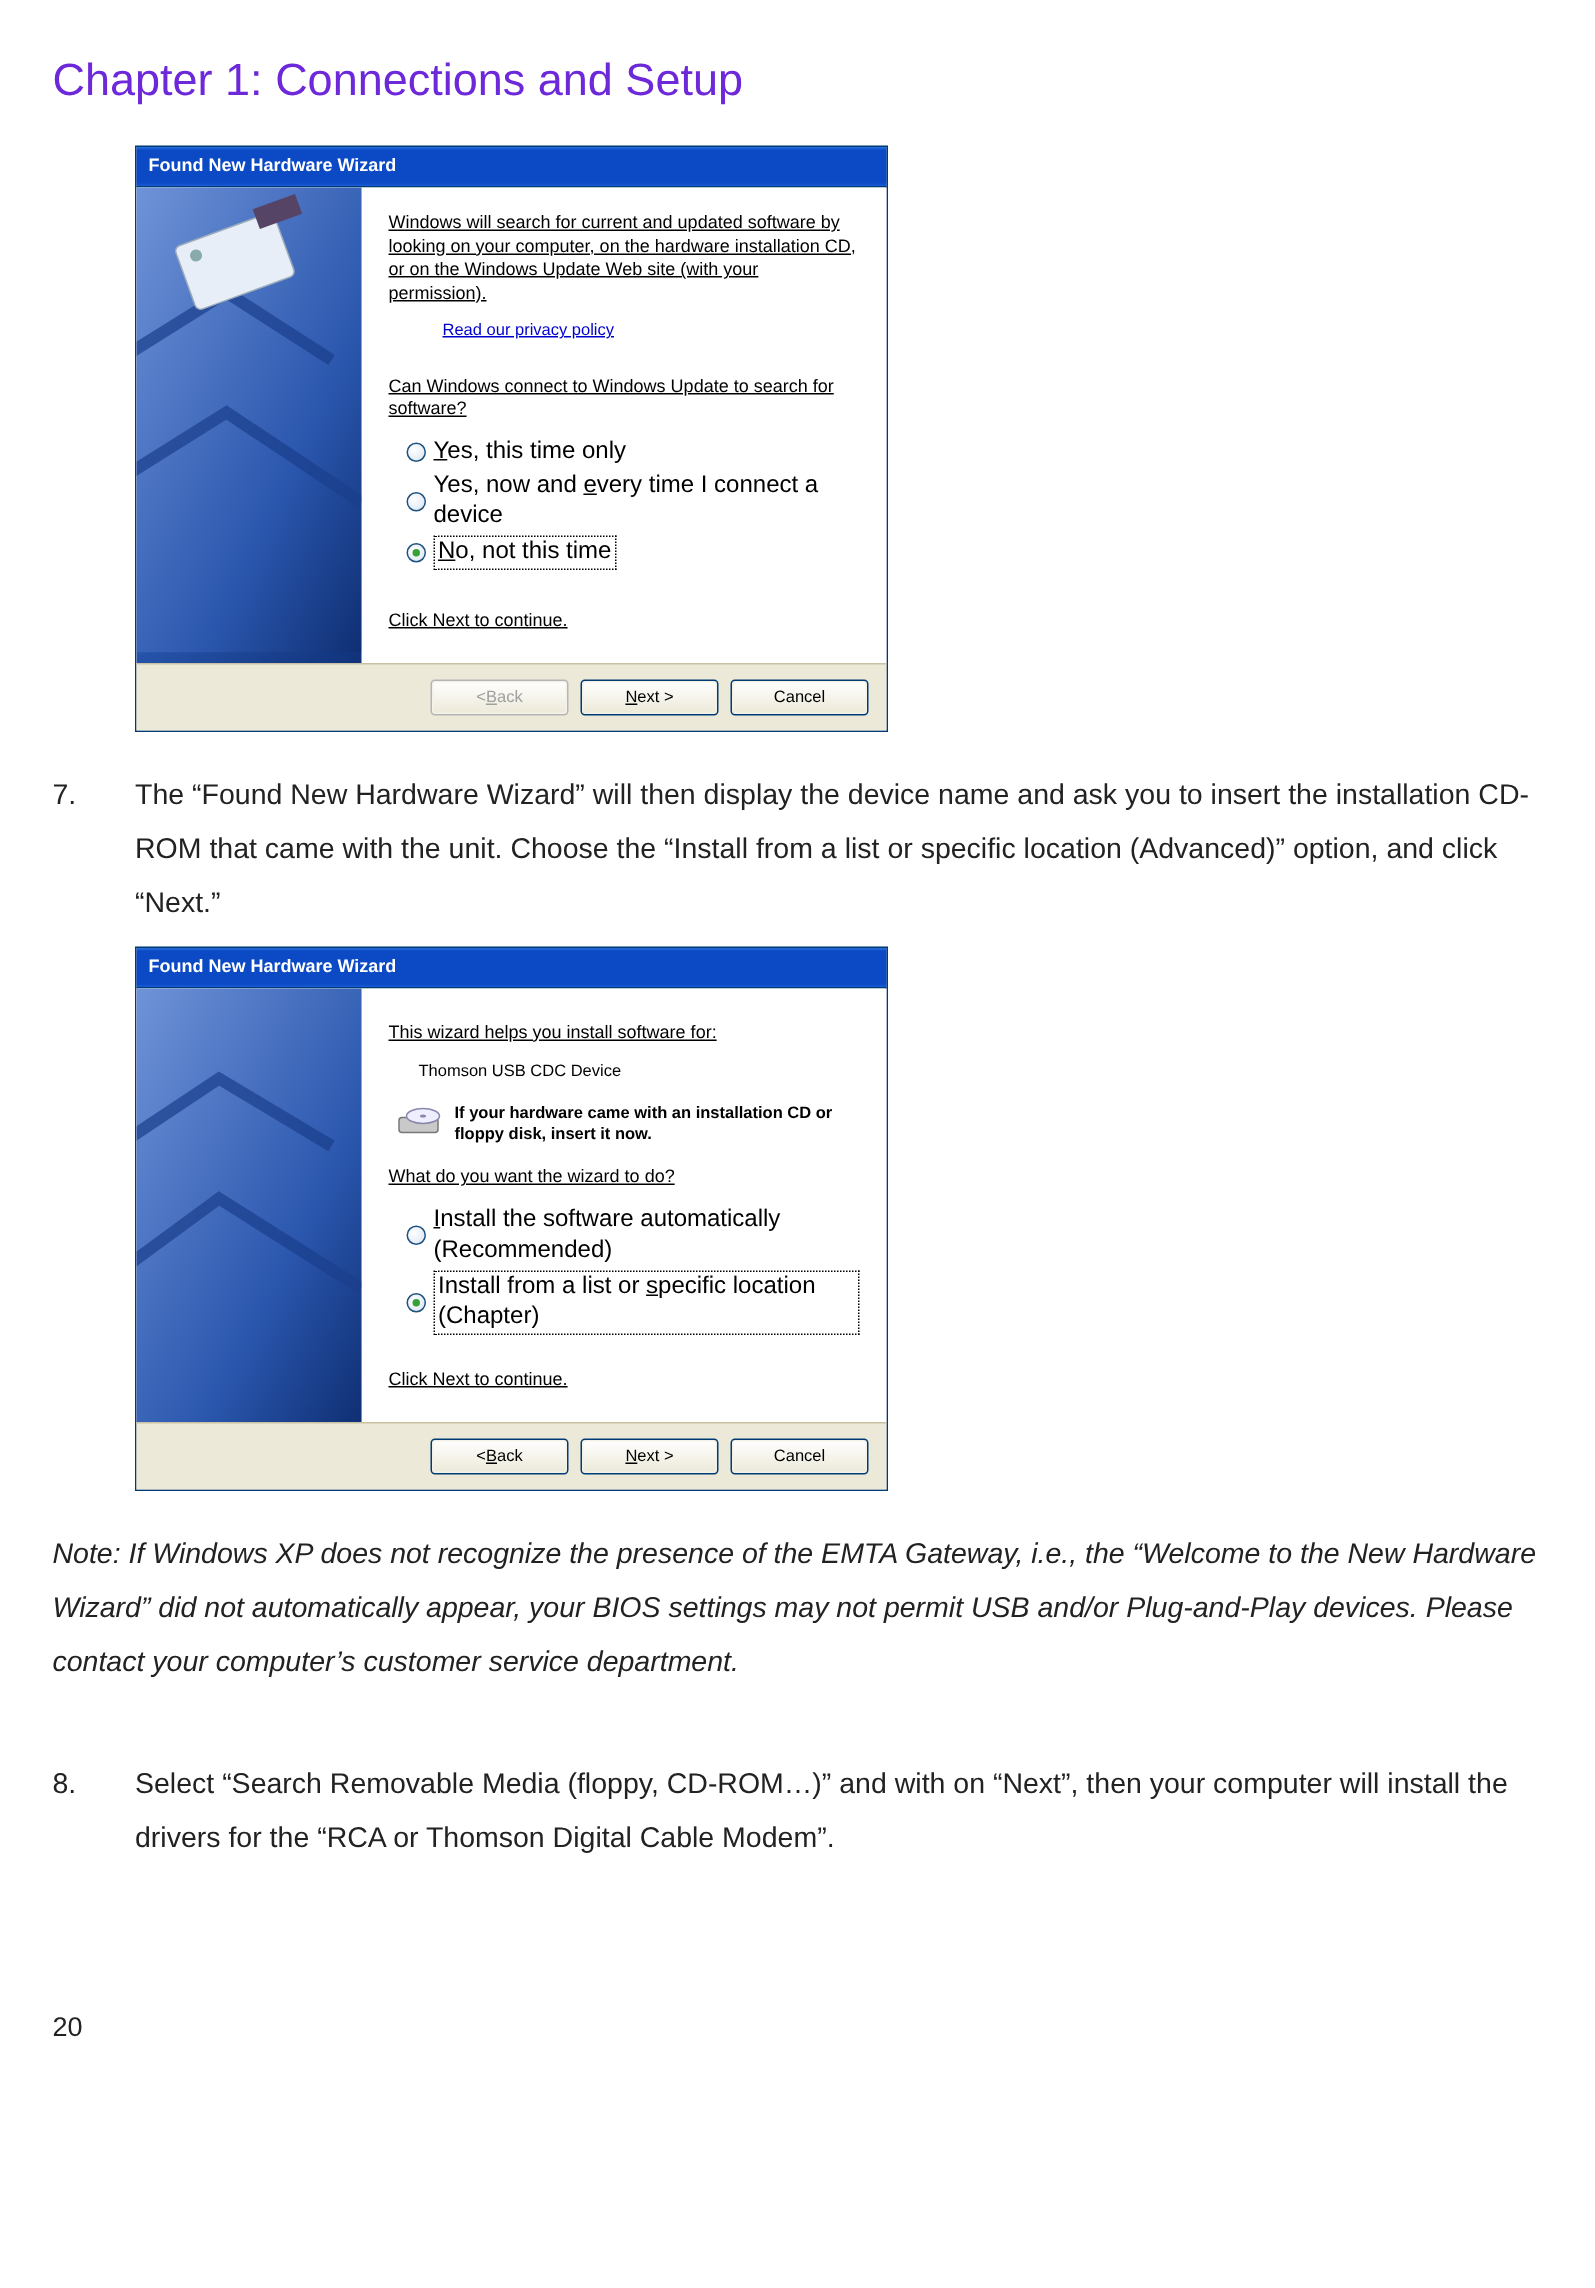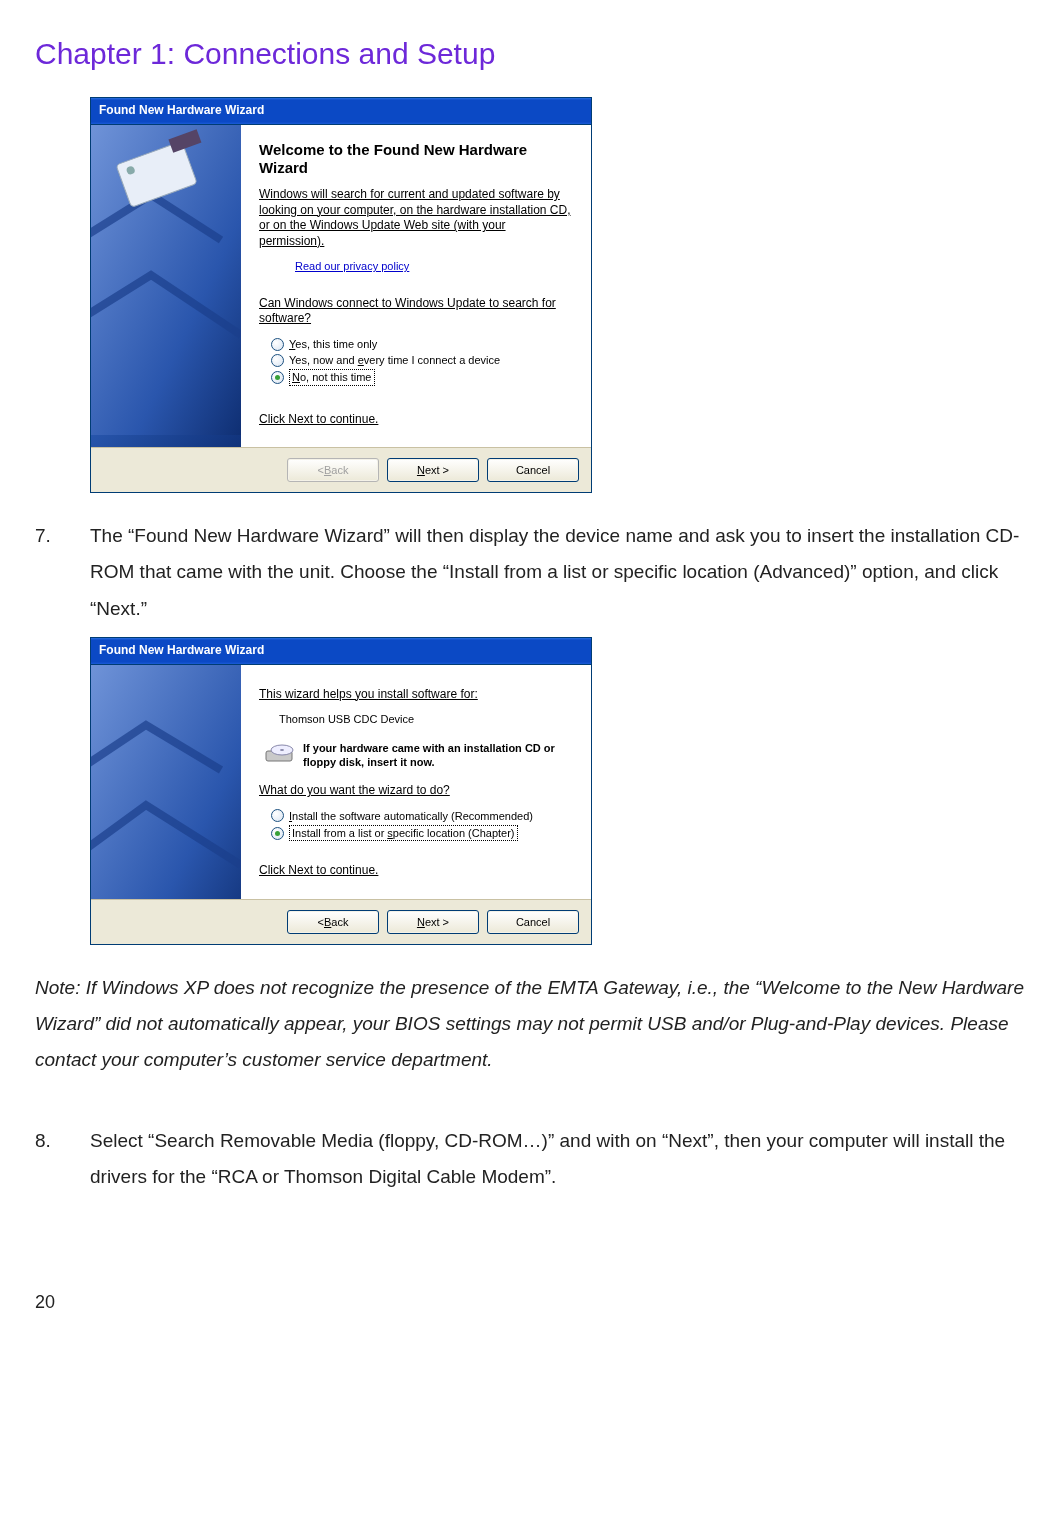--- a/index.html
+++ b/index.html
@@ -65,21 +65,21 @@
     color: #000;
   }
   .xp-main h2 {
     font-size: 15px;
     font-weight: bold;
     margin: 0 0 10px 0;
     line-height: 1.2;
   }
   .xp-main p { margin: 0 0 10px 0; font-size: 12px; text-decoration: underline; }
   .xp-link { color: #0000cc; text-decoration: underline; font-size: 11px; cursor: pointer; padding-left: 36px; }
-  .xp-radio-row { display: flex; align-items: center; gap: 5px; margin: 2px 0 2px 12px; font-size: 11px; }
+  .xp-radio-row { display: flex; align-items: center; gap: 5px; margin: 2px 0 2px 12px; font-size: 16px; }
   .xp-radio {
     width: 11px; height: 11px; border: 1px solid #1c5180; border-radius: 50%;
     display: inline-flex; align-items: center; justify-content: center;
     background: radial-gradient(circle at 35% 35%, #fff, #d8e4f2);
     flex-shrink: 0;
   }
   .xp-radio.checked::after {
     content: ""; width: 5px; height: 5px; background: #37a037; border-radius: 50%;
   }
   .xp-radio-label { }
@@ -142,21 +142,20 @@
             <path d="M-20 200 L60 150 L150 210"></path>
           </g>
           <g transform="translate(25,40) rotate(-20)">
             <rect x="0" y="0" width="70" height="45" rx="4" fill="#e8eef8" stroke="#9ab" stroke-width="1"></rect>
             <circle cx="12" cy="10" r="4" fill="#8aa"></circle>
             <rect x="58" y="-6" width="30" height="14" fill="#546"></rect>
           </g>
         </svg>
       </div>
       <div class="xp-main">
-        <h2>Welcome to the Found New Hardware Wizard</h2>
         <p>Windows will search for current and updated software by looking on your computer, on the hardware installation CD, or on the Windows Update Web site (with your permission).</p>
         <span class="xp-link">Read our privacy policy</span>
         <p style="margin-top:22px;">Can Windows connect to Windows Update to search for software?</p>
         <div class="xp-radio-row">
           <span class="xp-radio"></span>
           <span class="xp-radio-label"><u>Y</u><span>es, this time only</span></span>
         </div>
         <div class="xp-radio-row">
           <span class="xp-radio"></span>
           <span class="xp-radio-label"><span>Yes, now and </span><u>e</u><span>very time I connect a device</span></span>

